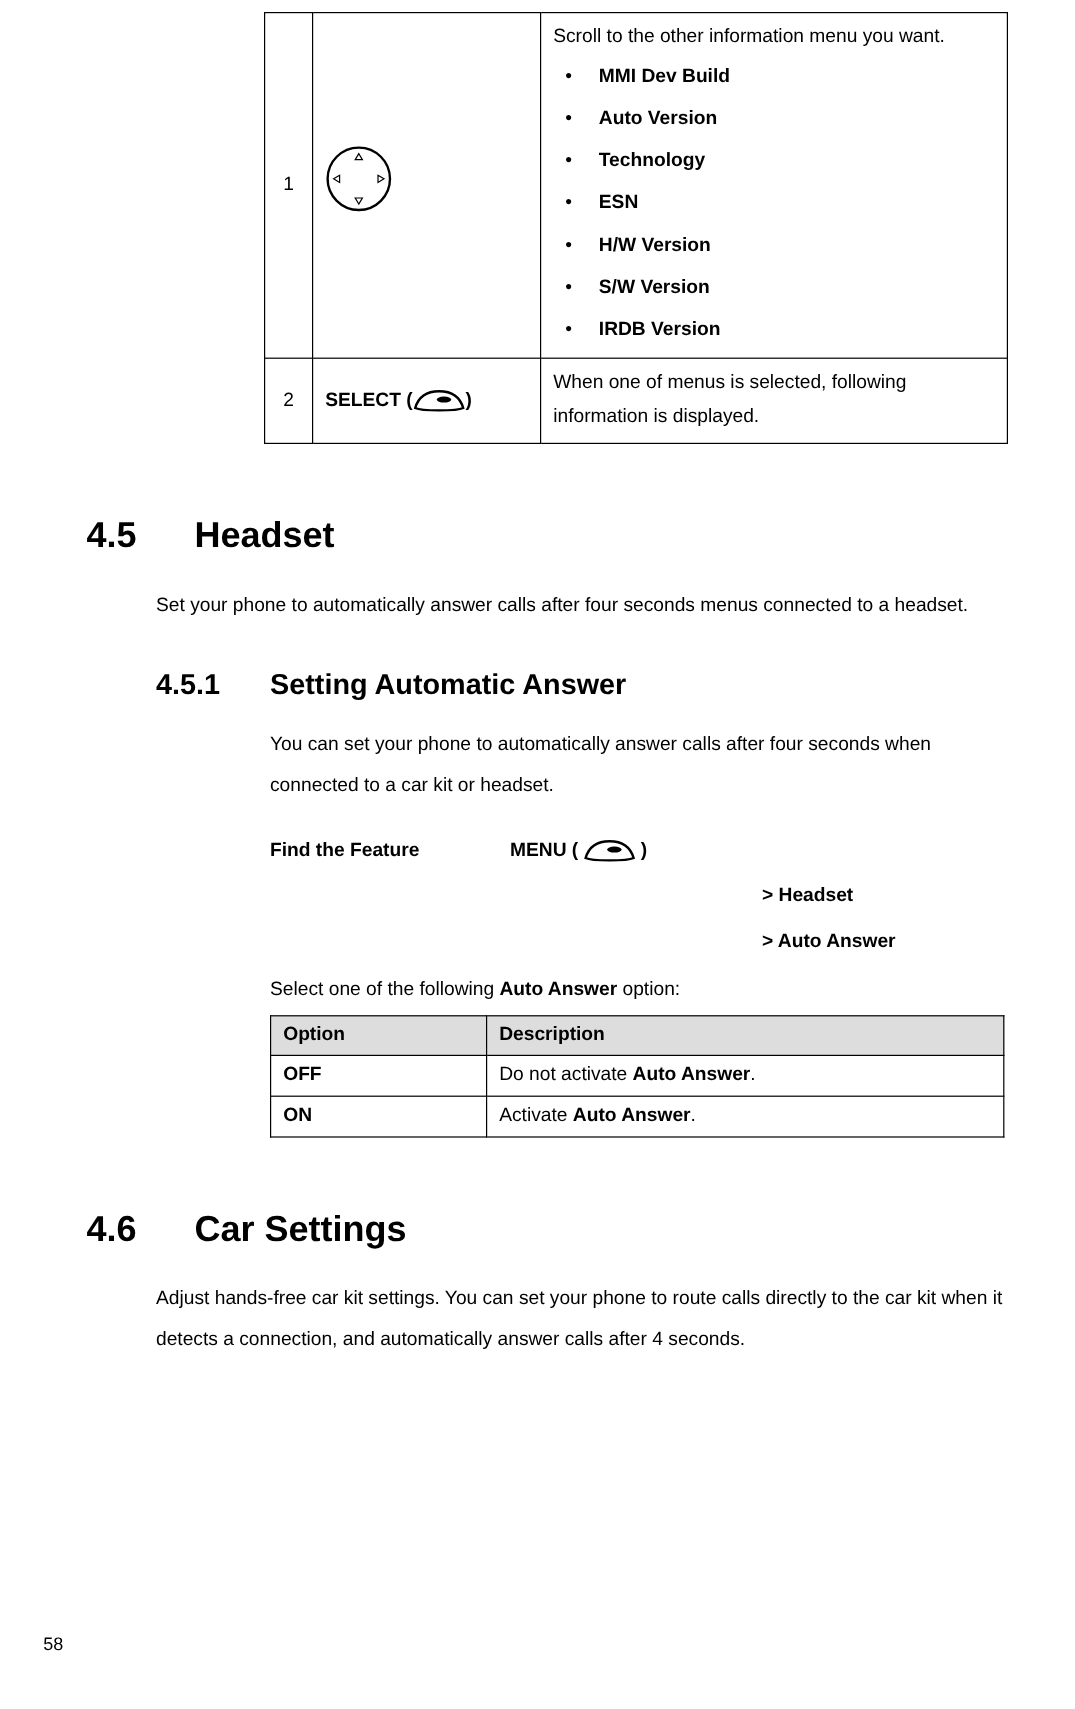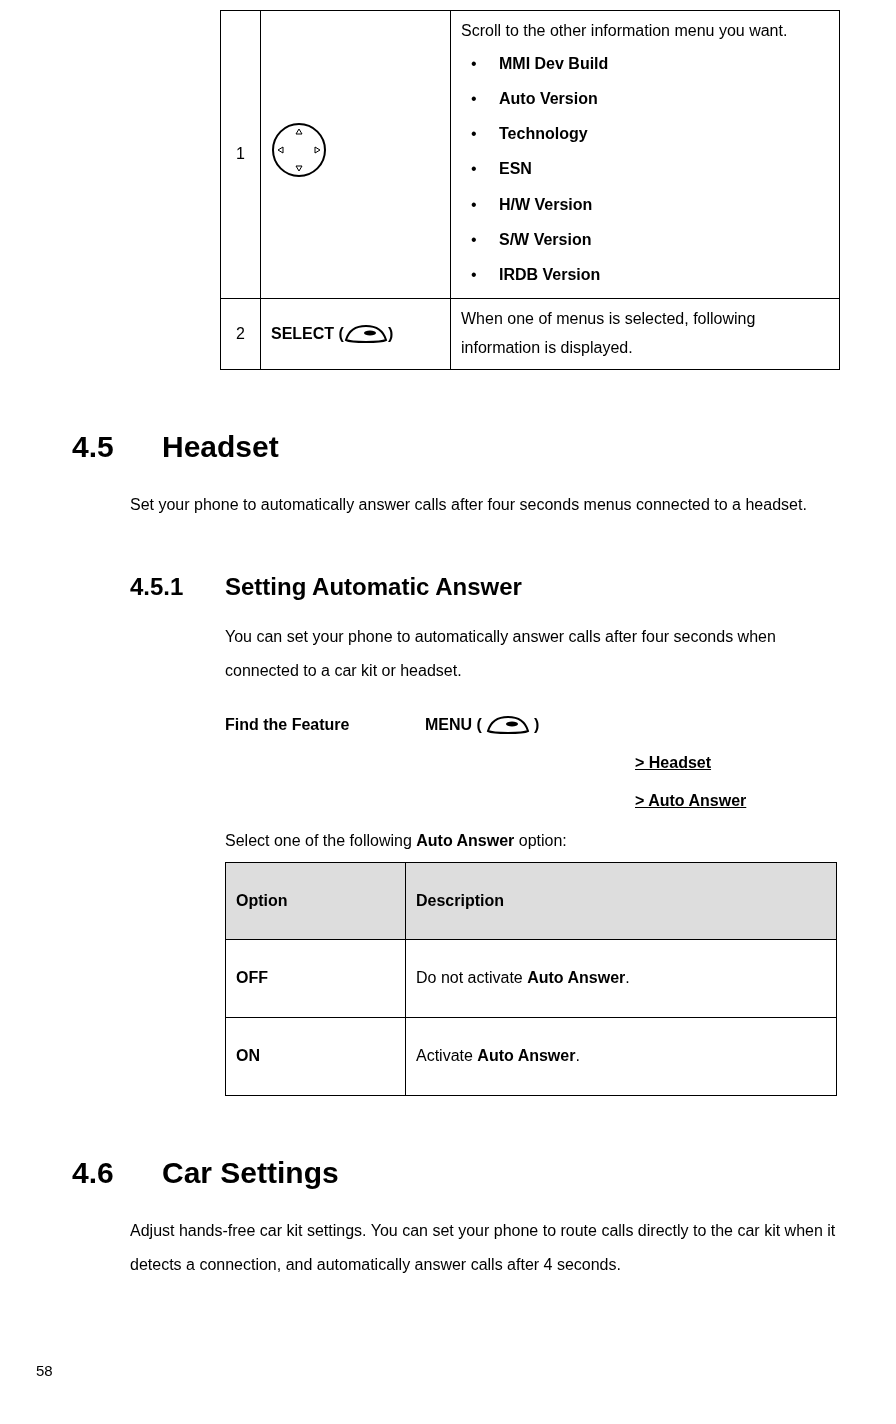--- a/index.html
+++ b/index.html
@@ -70,21 +70,21 @@
       display: inline-block;
       width: 90px;
     }
     .section-body {
       margin-left: 70px;
       line-height: 2.1;
     }
     h3.subsection {
       font-size: 24px;
       font-weight: bold;
-      margin-top: 44px;
+      margin-top: 28px;
       margin-bottom: 12px;
       margin-left: 70px;
     }
     h3.subsection .num {
       display: inline-block;
       width: 95px;
     }
     .subsection-body {
       margin-left: 165px;
       line-height: 2.1;
@@ -107,31 +107,30 @@
       display: flex;
       align-items: center;
       gap: 4px;
     }
     .nav-path {
       flex: 1;
     }
     .nav-path-indent {
       font-weight: bold;
       line-height: 2.4;
-      text-decoration: underline;
     }
     table.options {
       border-collapse: collapse;
       margin-left: 165px;
       width: 612px;
       margin-top: 6px;
     }
     table.options th, table.options td {
       border: 1px solid #000;
-      padding: 24px 10px;
+      padding: 2px 10px;
       text-align: left;
     }
     table.options th {
       background: #ddd;
       font-weight: bold;
     }
     table.options td.opt {
       width: 180px;
       font-weight: bold;
     }

